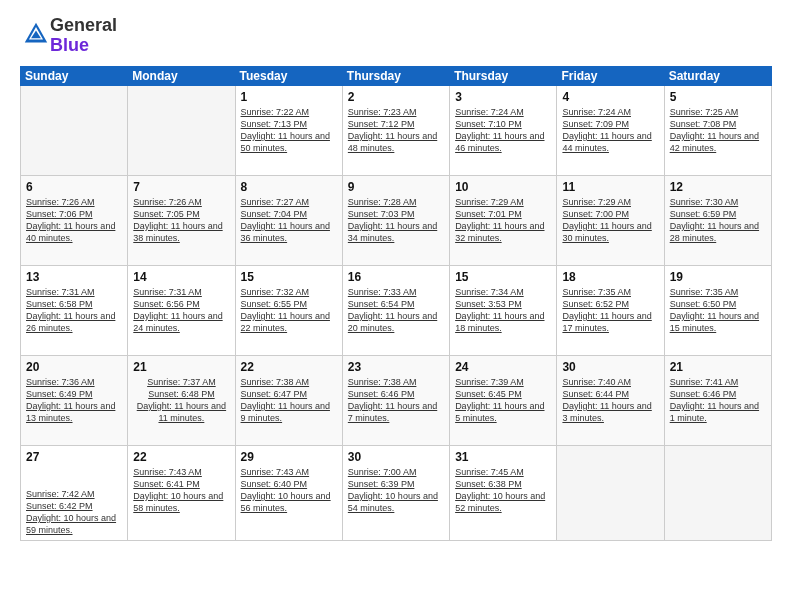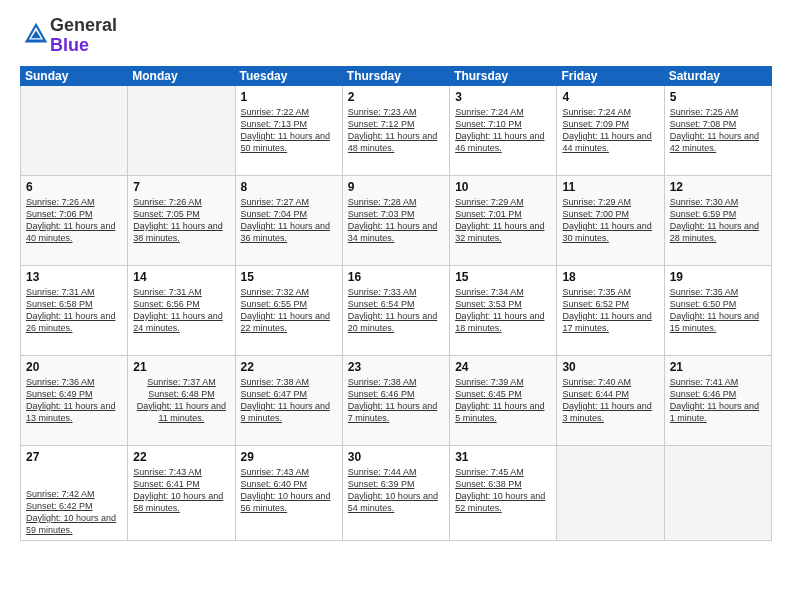--- a/index.html
+++ b/index.html
@@ -313,21 +313,21 @@
 Daylight: 10 hours and 58 minutes.</div>
           </td>
           <td>
             <span class="day-number">29</span>
             <div class="day-info" style="white-space: pre-line;">Sunrise: 7:43 AM
 Sunset: 6:40 PM
 Daylight: 10 hours and 56 minutes.</div>
           </td>
           <td>
             <span class="day-number">30</span>
-            <div class="day-info" style="white-space: pre-line;">Sunrise: 7:44 AM
+            <div class="day-info" style="white-space: pre-line;">Sunrise: 7:00 AM
 Sunset: 6:39 PM
 Daylight: 10 hours and 54 minutes.</div>
           </td>
           <td>
             <span class="day-number">31</span>
             <div class="day-info" style="white-space: pre-line;">Sunrise: 7:45 AM
 Sunset: 6:38 PM
 Daylight: 10 hours and 52 minutes.</div>
           </td>
           <td class="empty"></td>

